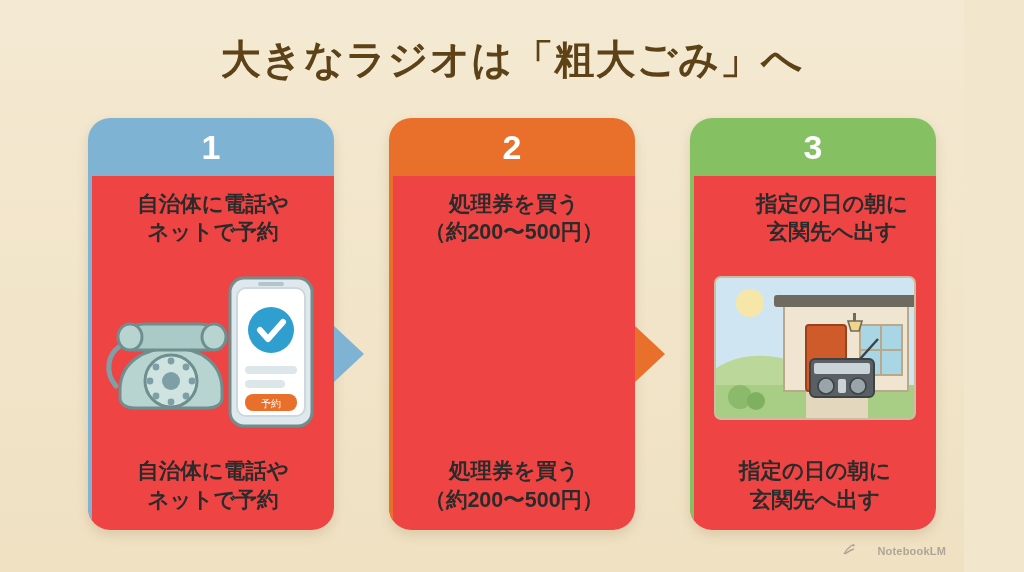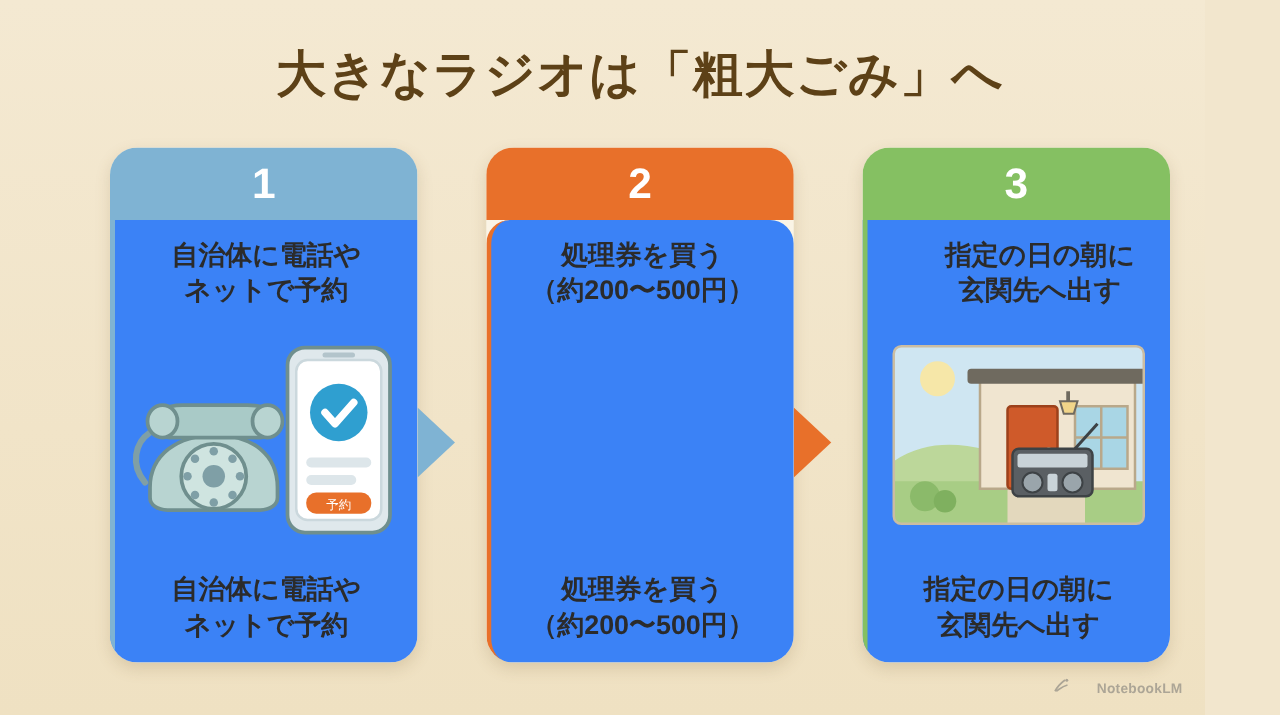--- a/index.html
+++ b/index.html
@@ -67,27 +67,27 @@
     font-size: 34px;
     font-weight: bold;
   }
   .c1 .card-head { background: #7fb3d3; }
   .c2 .card-head { background: #e8702a; }
   .c3 .card-head { background: #85c062; }
 
   .card-body {
     position: relative;
     height: 354px;
-    background: #3b82f6;
+    background: #ef4444;
     padding: 0;
     border-left: 3px solid transparent;
     box-sizing: border-box;
   }
   .c1 .card-body { border-color: #7fb3d3; border-left-width: 4px; border-left-style: solid;}
-  .c2 .card-body { border-color: #e8702a; border-left-width: 4px; border-left-style: solid; border-radius: 19px;}
+  .c2 .card-body { border-color: #e8702a; border-left-width: 4px; border-left-style: solid;}
   .c3 .card-body { border-color: #85c062; border-left-width: 4px; border-left-style: solid; padding-left: 34px;}
 
   .card-label-top {
     padding: 14px 10px 0 10px;
     text-align: center;
     font-size: 21.5px;
     font-weight: bold;
     color: #2b2b2b;
     line-height: 1.32;
   }

